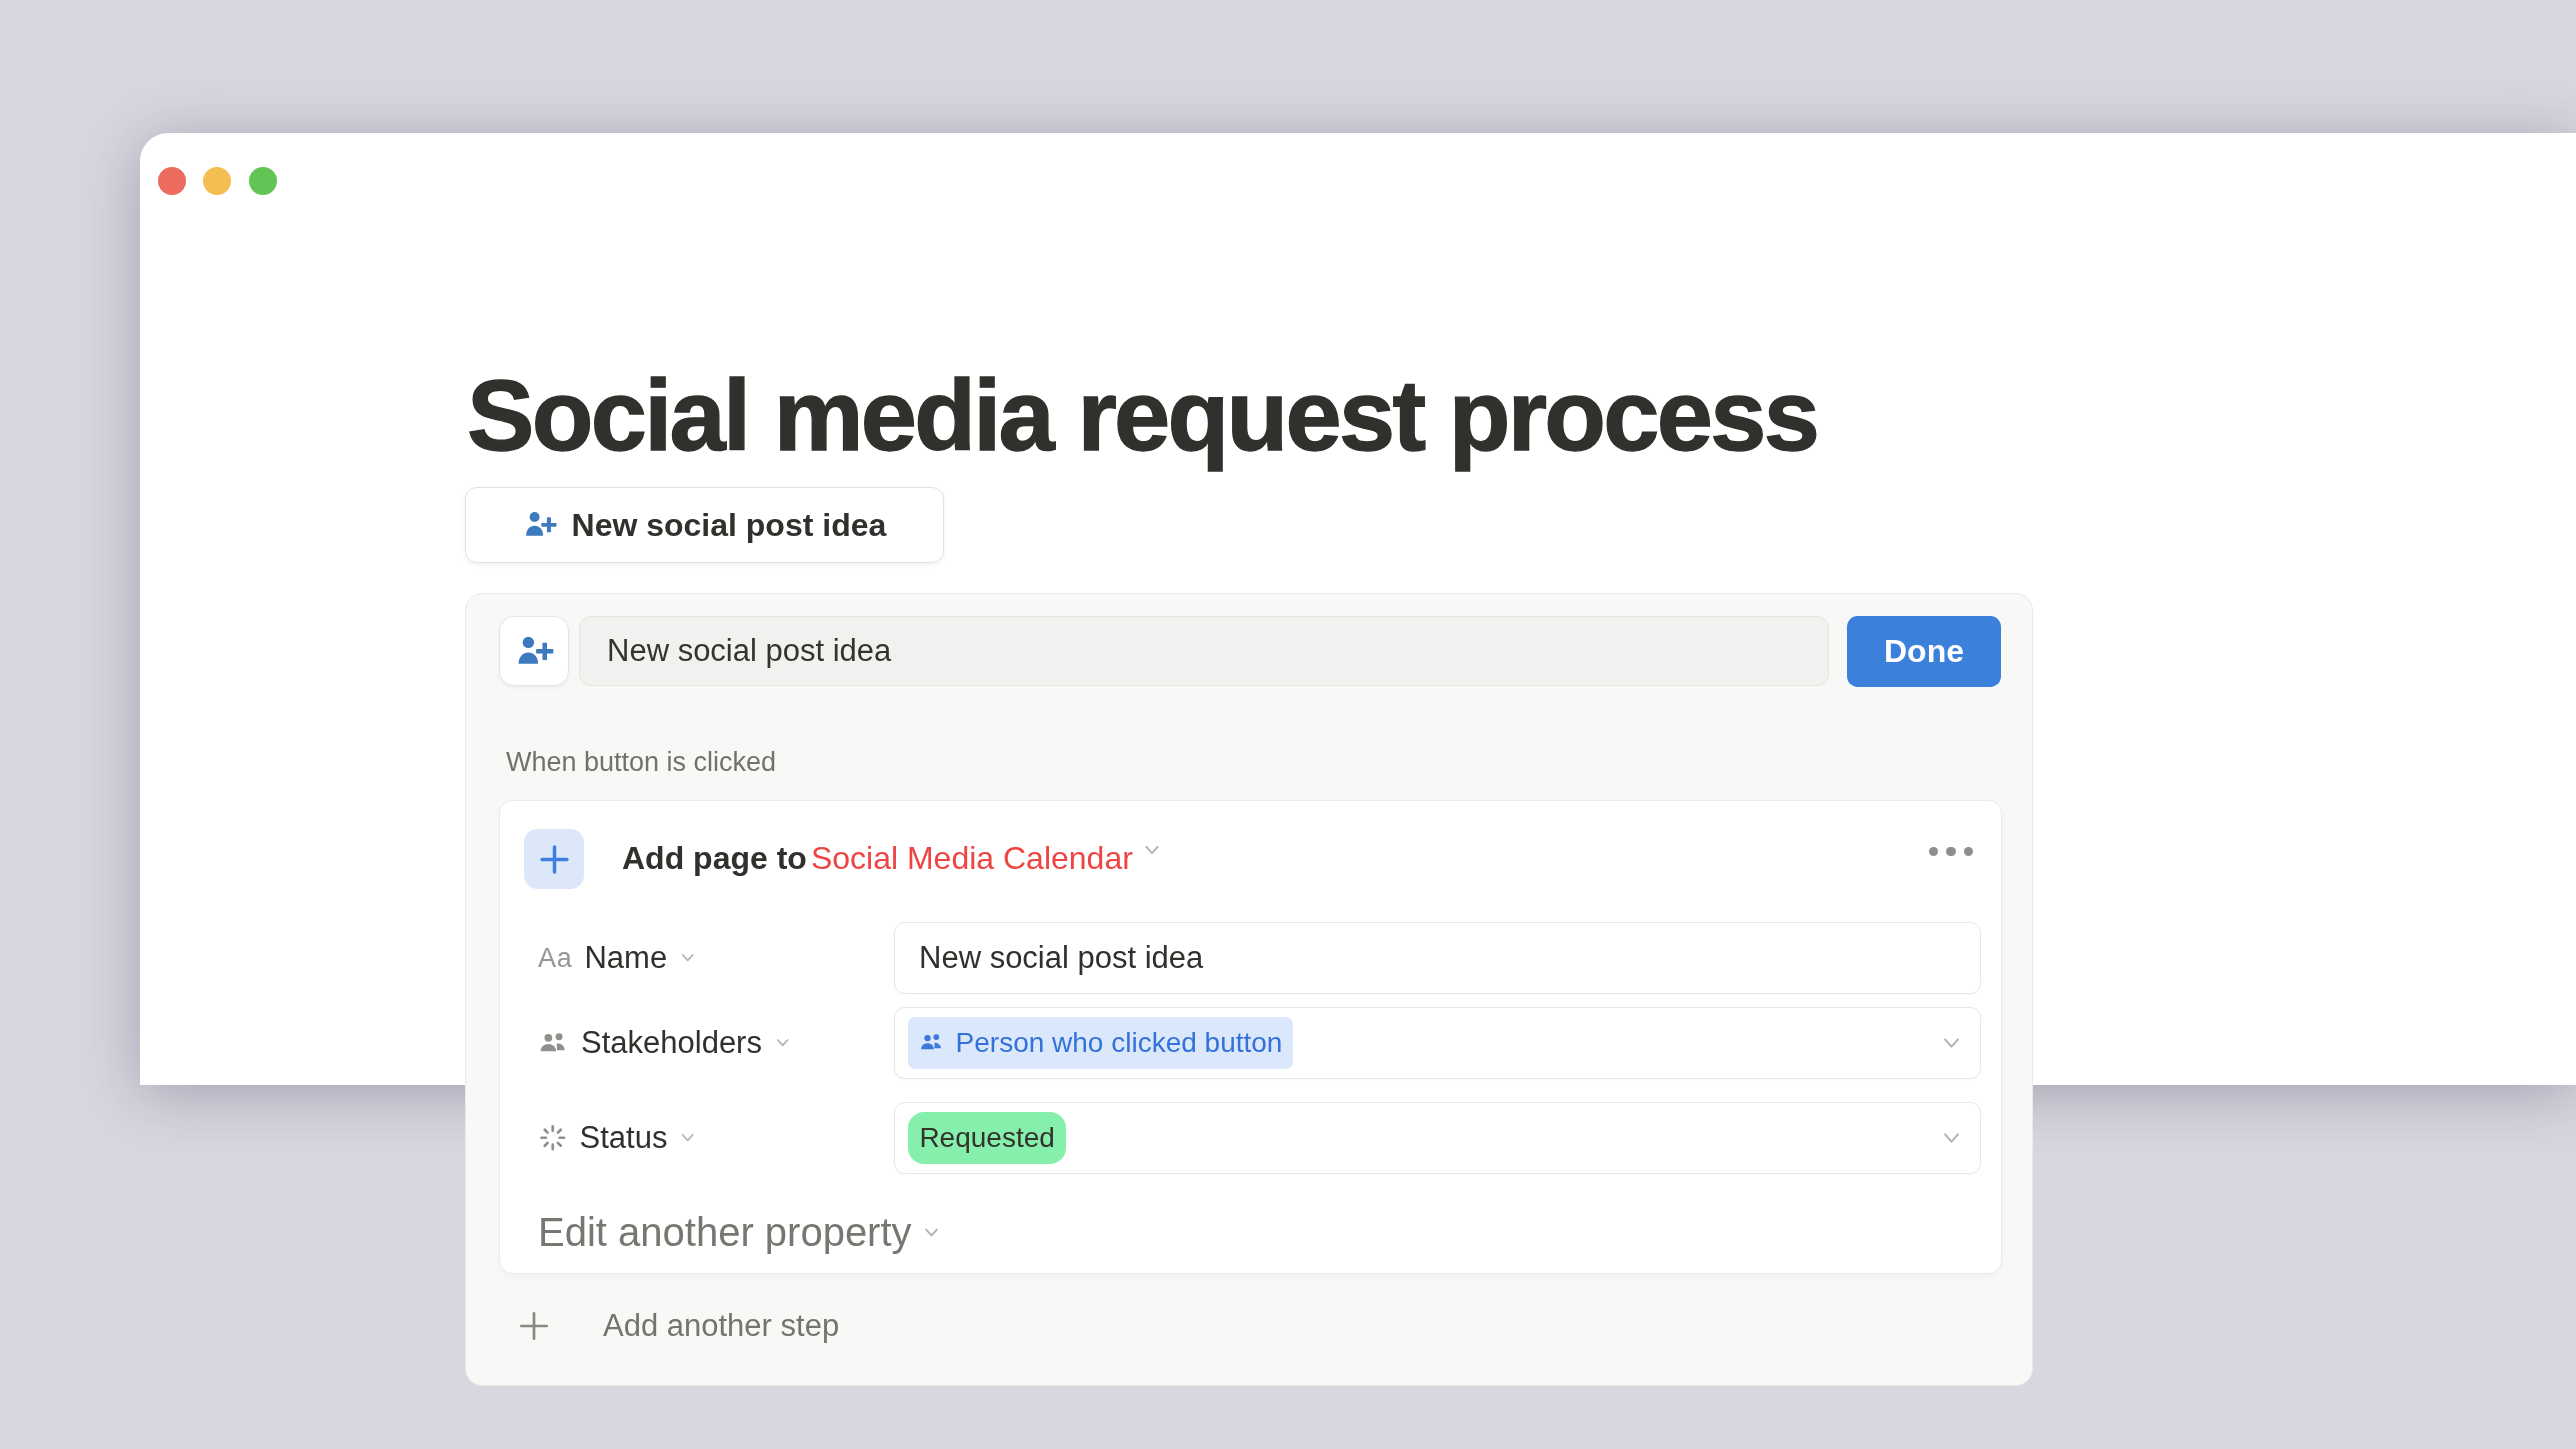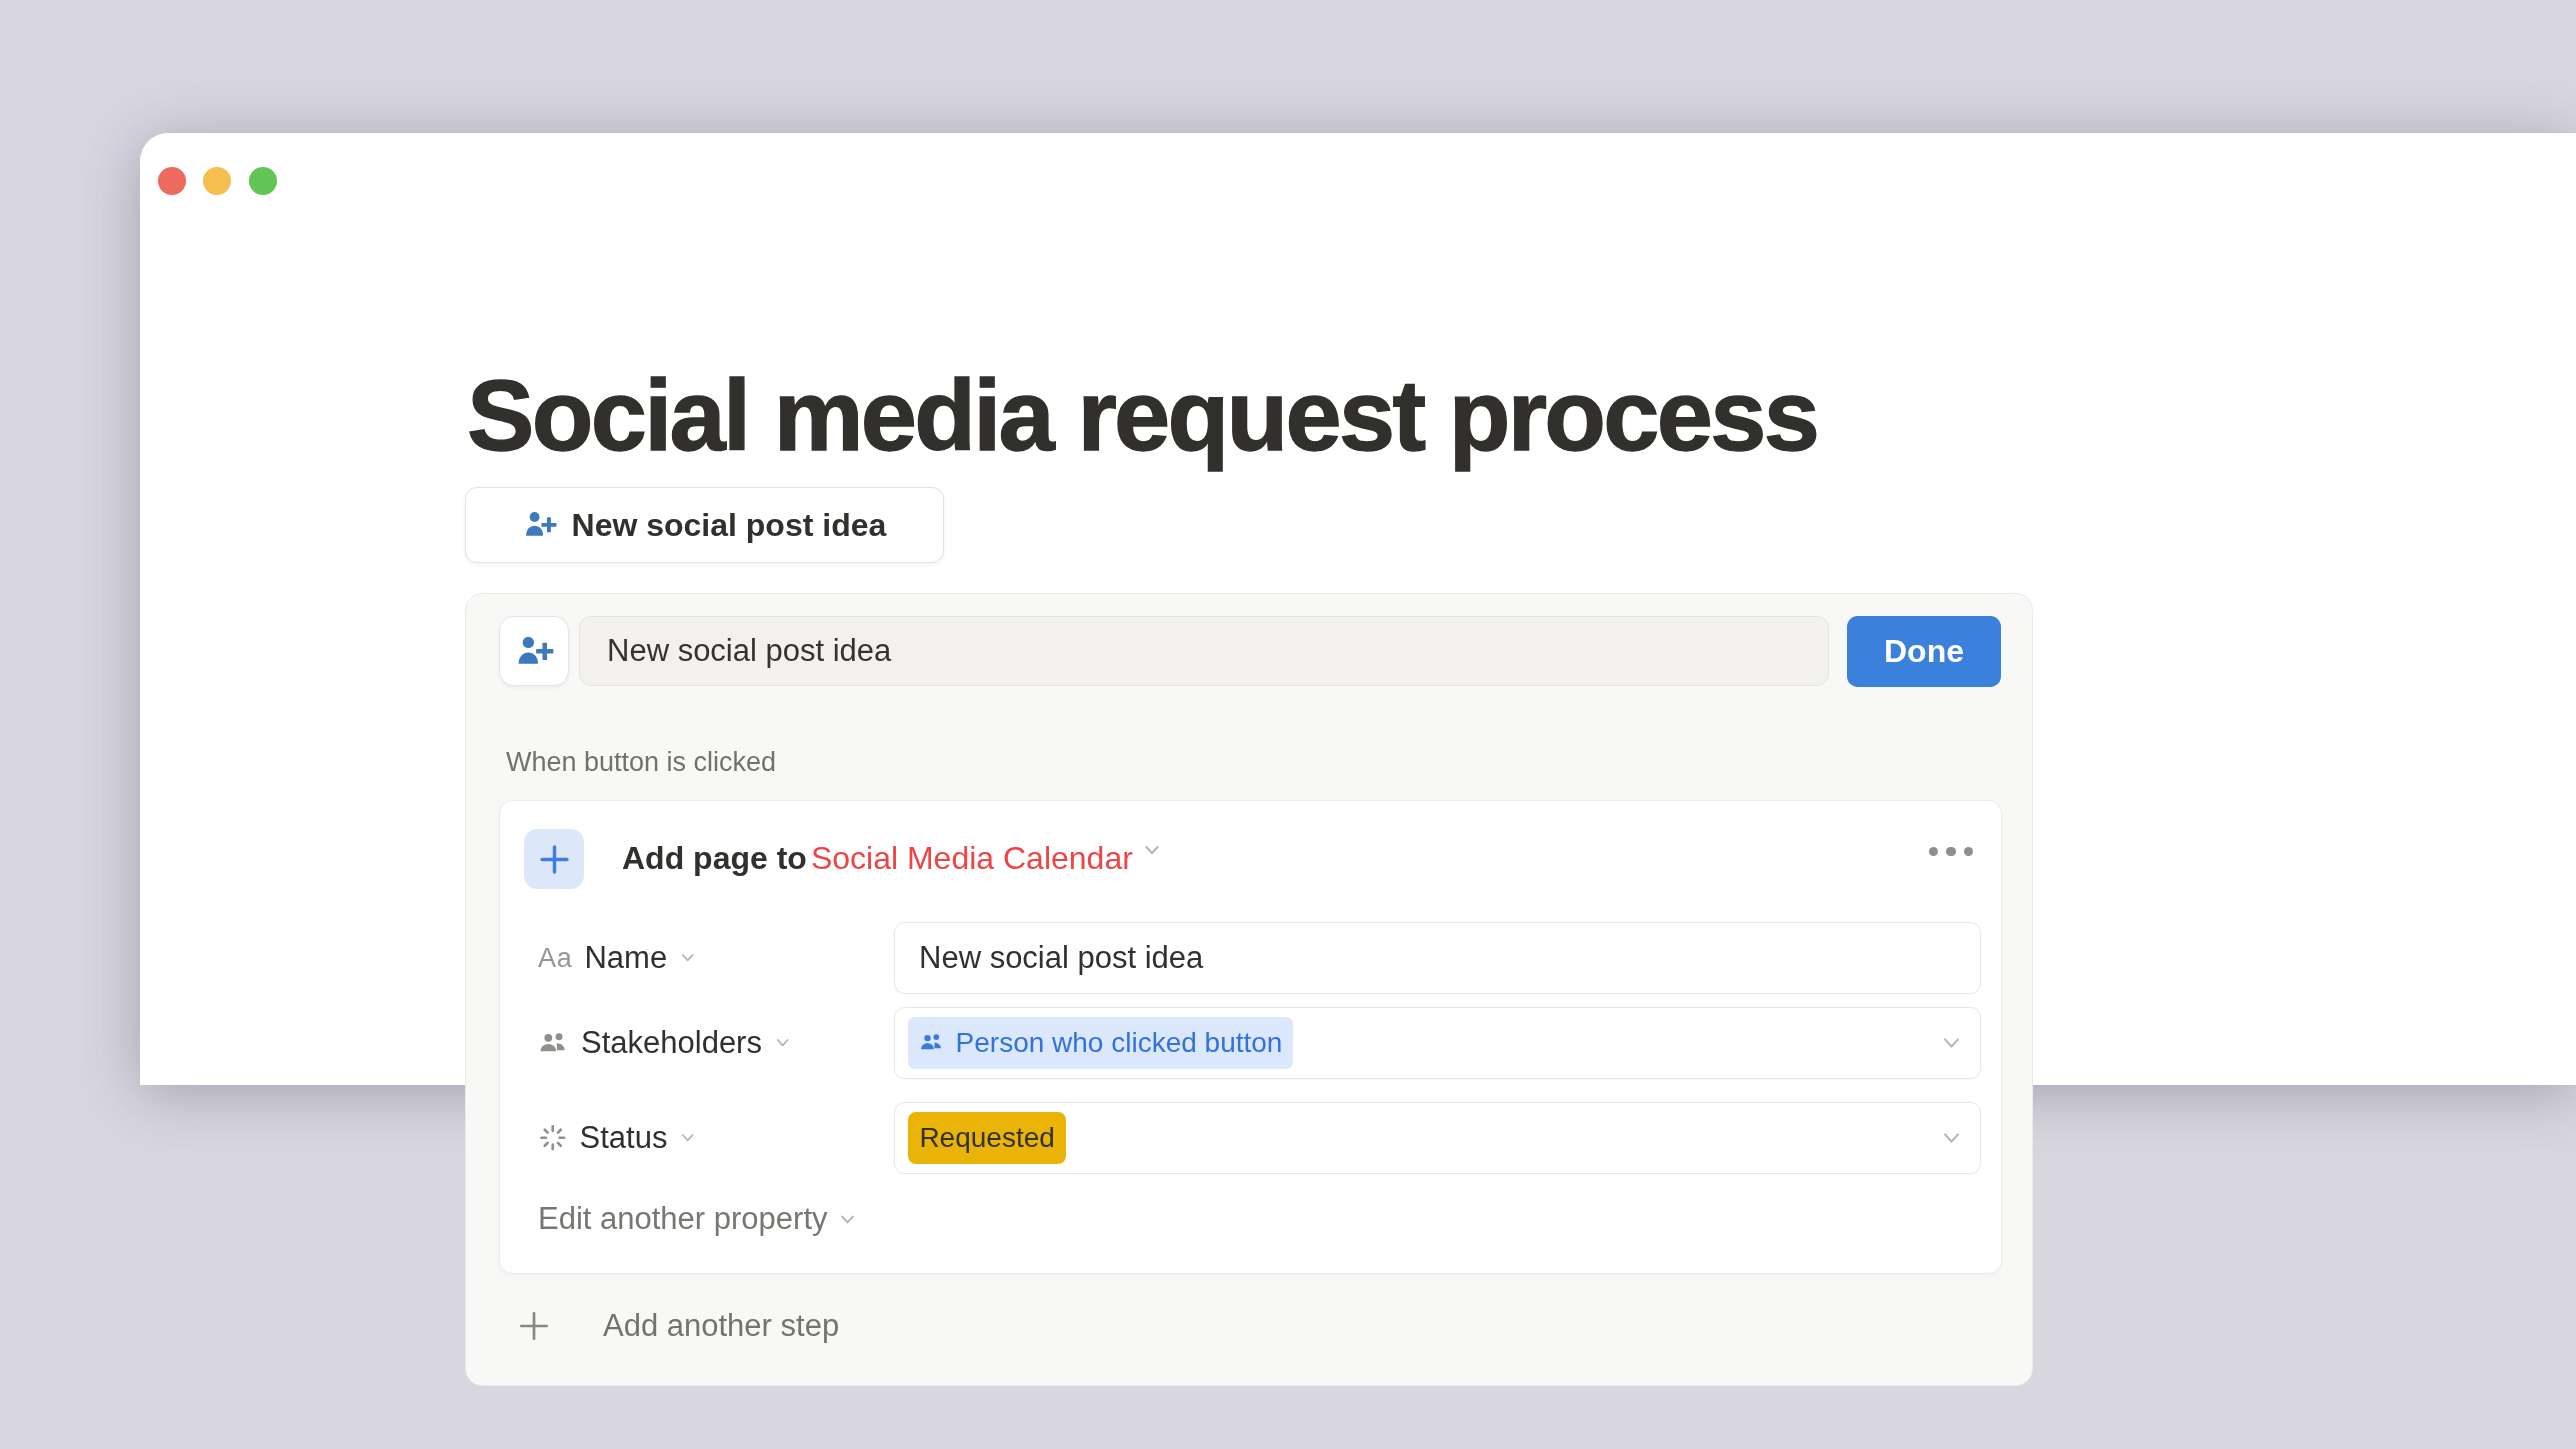--- a/index.html
+++ b/index.html
@@ -94,26 +94,26 @@
     background:#ffffff;border:1.3px solid #e8e7e4;border-radius:10.7px;box-sizing:border-box;
     display:flex;align-items:center;box-shadow:0 0.7px 2px rgba(0,0,0,.03);
   }
   .row1{top:121px;} .row2{top:206px;} .row3{top:301px;}
   .input-text{padding-left:24px;font-size:31px;color:#32302c;}
   .chip{
     display:inline-flex;align-items:center;margin-left:13.4px;height:52px;
     padding:0 11px;border-radius:6.7px;font-size:28px;gap:10.7px;
   }
   .chip.blue{background:#dbe7fa;color:#3372da;}
-  .chip.gray{background:#eab308;color:#34322d;border-radius:8px;}
+  .chip.gray{background:#86efac;color:#34322d;border-radius:16px;}
   .field-chev{position:absolute;right:17.4px;top:50%;transform:translateY(-50%);color:#b4b3b0;display:inline-flex;}
 
   .edit-another{
-    position:absolute;left:38px;top:400px;display:flex;align-items:center;gap:10.7px;
-    font-size:31px;color:#787671;cursor:pointer;
+    position:absolute;left:38px;top:409px;display:flex;align-items:center;gap:10.7px;
+    font-size:40px;color:#787671;cursor:pointer;
   }
 
   .add-step{
     position:absolute;left:50px;top:714px;display:flex;align-items:center;gap:51px;
     font-size:31px;color:#75736e;cursor:pointer;
   }
   .add-step .plus-glyph{color:#8a8883;display:inline-flex;}
   svg{display:block;}
 </style>
 </head>

